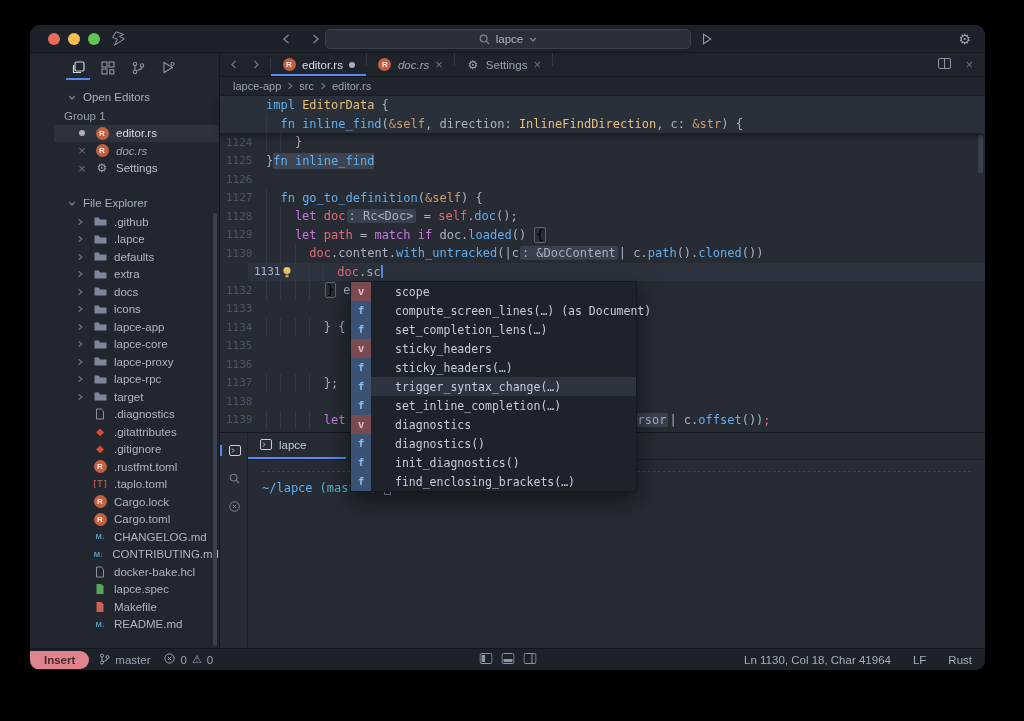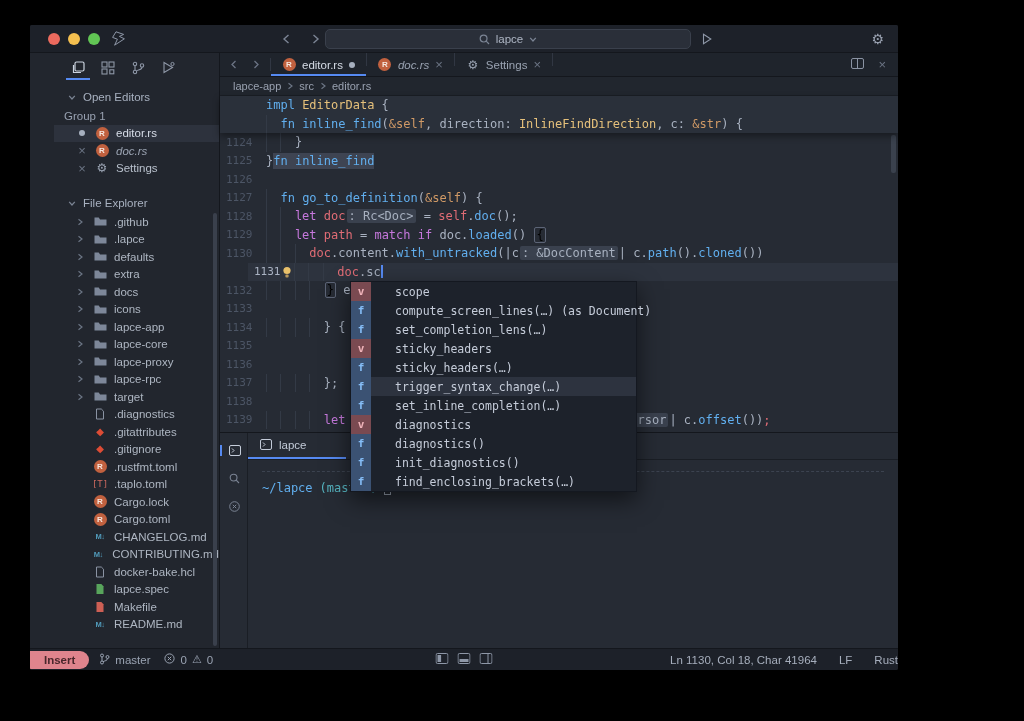--- a/index.html
+++ b/index.html
@@ -1,18 +1,18 @@
 <!DOCTYPE html>
 <html><head>
 <meta charset="utf-8">
 <style>
   * { box-sizing: border-box; margin: 0; padding: 0; }
   html,body { width:1024px; height:721px; background:#000; font-family:"Liberation Sans",sans-serif; position:relative; overflow:hidden; }
 
-  .window { position:absolute; left:30px; top:25px; width:868px; height:645px; background:#20242c; border-radius:2px; overflow:hidden; display:flex; flex-direction:column; }
+  .window { position:absolute; left:30px; top:25px; width:955px; height:645px; background:#20242c; border-radius:10px; overflow:hidden; display:flex; flex-direction:column; }
 
   
   .titlebar { height:28px; flex:none; background:#1d2129; border-bottom:1px solid #14171d; display:flex; align-items:center; position:relative; }
   .traffic { display:flex; gap:8px; margin-left:18px; }
   .tl { width:12px; height:12px; border-radius:50%; }
   .tl.red{background:#ec6a5e}.tl.yellow{background:#f4bf4f}.tl.green{background:#61c554}
   .logo { margin-left:12px; display:flex; color:#8e97a7; }
   .nav-arrows { position:absolute; left:252px; top:0; height:100%; display:flex; align-items:center; gap:20px; color:#7b8494; }
   .searchbox { position:absolute; left:295px; top:4px; width:366px; height:20px; background:#2a2f39; border:1px solid #3a404c; border-radius:5px; display:flex; align-items:center; justify-content:center; gap:6px; color:#aeb6c4; font-size:11.5px; }
   .searchbox .mag, .searchbox .chv { color:#7b8494; display:flex; }
@@ -105,21 +105,21 @@
   .dash { border-top:1px dashed #3c4350; height:0; margin-bottom:9px; }
   .prompt { display:flex; align-items:center; }
   .p-path { color:#61afef; } .p-branch { color:#56b6c2; margin-left:7px; }
   .term-cursor { display:inline-block; width:7px; height:14px; border:1px solid #9aa3b2; margin-left:7px; }
 
   
   .statusbar { height:22px; flex:none; background:#1d2129; border-top:1px solid #14171d; display:flex; align-items:center; font-size:11.5px; color:#9aa3b2; position:relative; }
   .mode-badge { height:18px; margin:2px 10px 2px 0; padding:0 14px; background:#df848d; color:#4a272c; font-weight:bold; border-radius:0 9px 9px 0; display:flex; align-items:center; }
   .sb-item { display:flex; align-items:center; gap:5px; margin-right:14px; }
   .panel-toggles { position:absolute; left:50%; transform:translateX(-50%); display:flex; gap:9px; color:#8e97a7; }
-  .sb-right { margin-left:auto; display:flex; align-items:center; gap:22px; color:#a6aebc; }
+  .sb-right { margin-left:auto; display:flex; align-items:center; gap:22px; padding-right:13px; color:#a6aebc; }
   .warn-g { font-size:11px; }
 </style>
 </head>
 <body>
 
 <div class="window">
 
   <div class="titlebar">
     <div class="traffic">
       <div class="tl red"></div>

